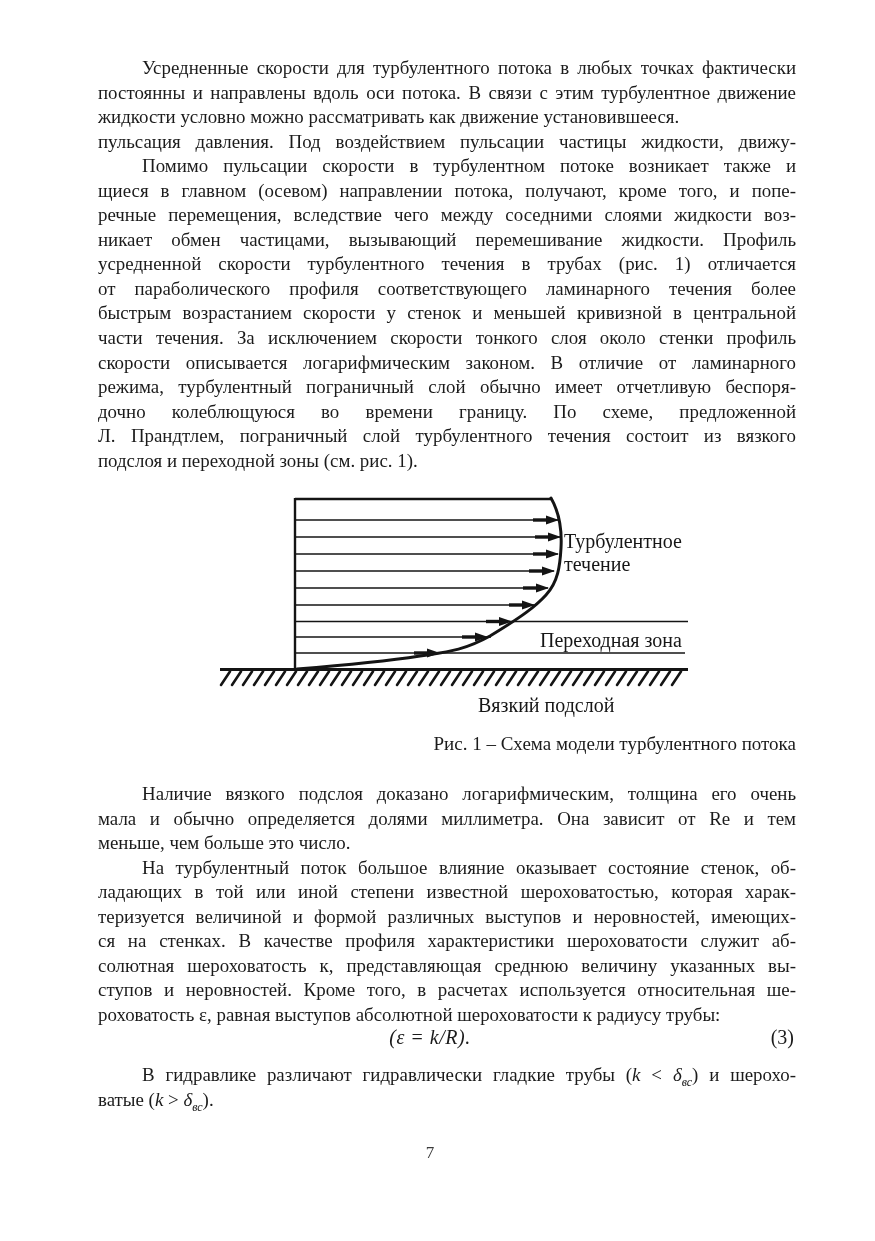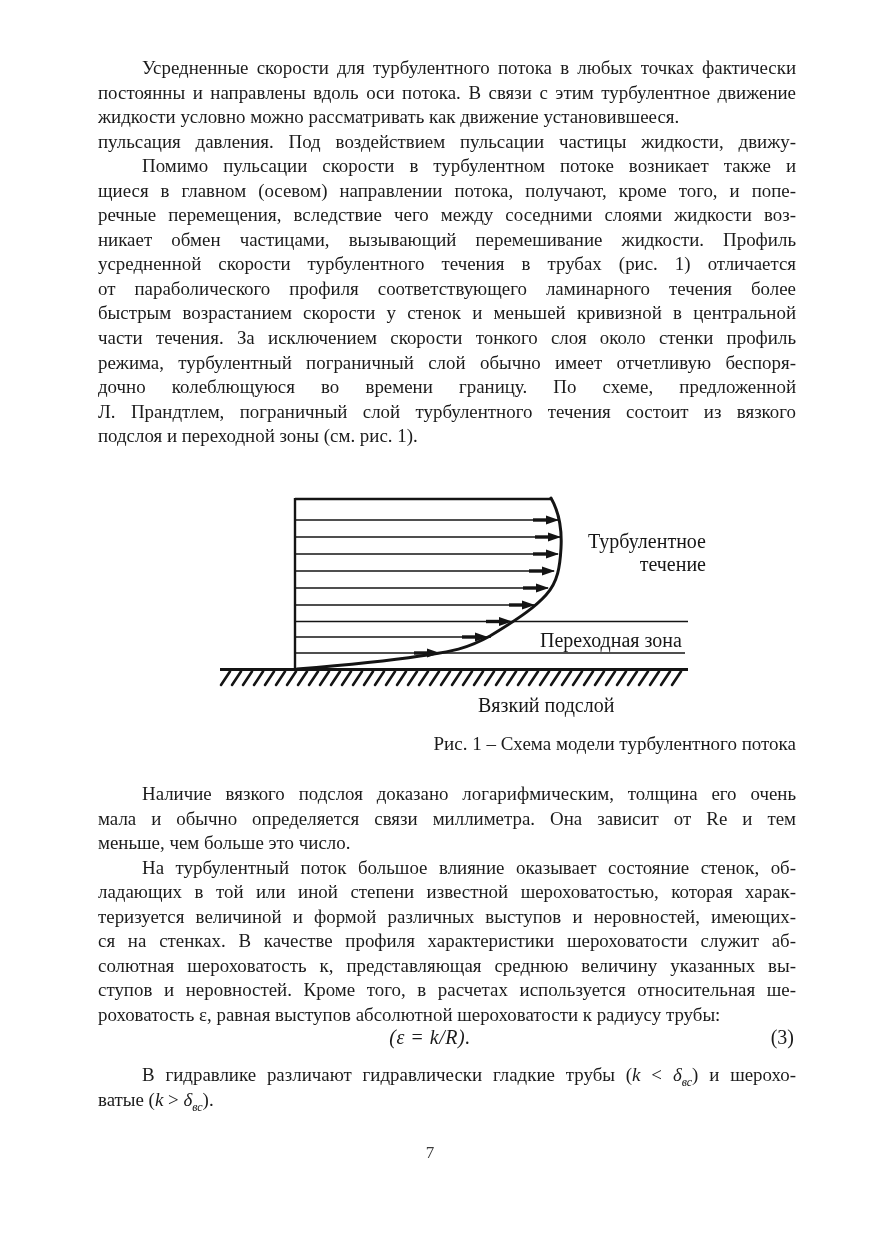--- a/index.html
+++ b/index.html
@@ -85,20 +85,21 @@
       <div class="line plast">жидкости условно можно рассматривать как движение установившееся.</div>
       <div class="line">пульсация давления. Под воздействием пульсации частицы жидкости, движу-</div>
       <div class="line first">Помимо пульсации скорости в турбулентном потоке возникает также и</div>
       <div class="line">щиеся в главном (осевом) направлении потока, получают, кроме того, и попе-</div>
       <div class="line">речные перемещения, вследствие чего между соседними слоями жидкости воз-</div>
       <div class="line">никает обмен частицами, вызывающий перемешивание жидкости. Профиль</div>
       <div class="line">усредненной скорости турбулентного течения в трубах (рис. 1) отличается</div>
       <div class="line">от параболического профиля соответствующего ламинарного течения более</div>
       <div class="line">быстрым возрастанием скорости у стенок и меньшей кривизной в центральной</div>
       <div class="line">части течения. За исключением скорости тонкого слоя около стенки профиль</div>
+      <div class="line">скорости описывается логарифмическим законом. В отличие от ламинарного</div>
       <div class="line">режима, турбулентный пограничный слой обычно имеет отчетливую беспоря-</div>
       <div class="line">дочно колеблющуюся во времени границу. По схеме, предложенной</div>
       <div class="line">Л. Прандтлем, пограничный слой турбулентного течения состоит из вязкого</div>
       <div class="line plast">подслоя и переходной зоны (см. рис. 1).</div>
     </div>
 
   <div class="figwrap">
     <svg style="position:absolute;left:218px;top:494px" width="505" height="232" viewBox="0 0 505 232" fill="none" stroke="#141414">
 
       <line x1="77" y1="4" x2="77" y2="175" stroke-width="2.4"></line>
@@ -198,33 +199,33 @@
           <line x1="397" y1="177.5" x2="388" y2="191"></line>
           <line x1="408" y1="177.5" x2="399" y2="191"></line>
           <line x1="419" y1="177.5" x2="410" y2="191"></line>
           <line x1="430" y1="177.5" x2="421" y2="191"></line>
           <line x1="441" y1="177.5" x2="432" y2="191"></line>
           <line x1="452" y1="177.5" x2="443" y2="191"></line>
           <line x1="463" y1="177.5" x2="454" y2="191"></line>
         </g>
     </svg>
 
-    <div class="figlabel" style="left:564px;top:530px;width:142px;text-align:right">
+    <div class="figlabel" style="left:564px;top:530px;width:142px;text-align:left">
       <div>Турбулентное</div>
       <div>течение</div>
     </div>
     <div class="figlabel" style="left:540px;top:629px">Переходная зона</div>
     <div class="figlabel" style="left:478px;top:694px">Вязкий подслой</div>
   </div>
 
   <div class="caption" style="top:733px">Рис. 1 – Схема модели турбулентного потока</div>
 
   <div class="textflow" style="top:782px">
       <div class="line first">Наличие вязкого подслоя доказано логарифмическим, толщина его очень</div>
-      <div class="line">мала и обычно определяется связи миллиметра. Она зависит от Re и тем</div>
+      <div class="line">мала и обычно определяется долями миллиметра. Она зависит от Re и тем</div>
       <div class="line plast">меньше, чем больше это число.</div>
       <div class="line first">На турбулентный поток большое влияние оказывает состояние стенок, об-</div>
       <div class="line">ладающих в той или иной степени известной шероховатостью, которая харак-</div>
       <div class="line">теризуется величиной и формой различных выступов и неровностей, имеющих-</div>
       <div class="line">ся на стенках. В качестве профиля характеристики шероховатости служит аб-</div>
       <div class="line">солютная шероховатость к, представляющая среднюю величину указанных вы-</div>
       <div class="line">ступов и неровностей. Кроме того, в расчетах используется относительная ше-</div>
       <div class="line plast">роховатость ε, равная выступов абсолютной шероховатости к радиусу трубы:</div>
     </div>
 

